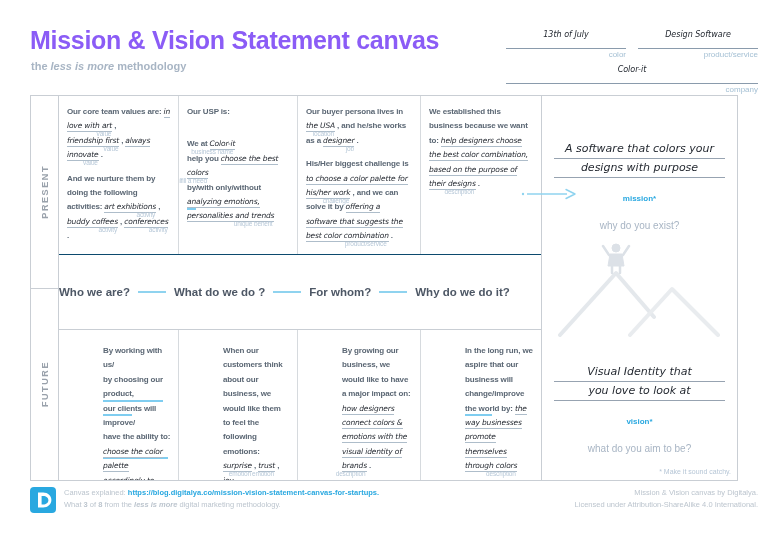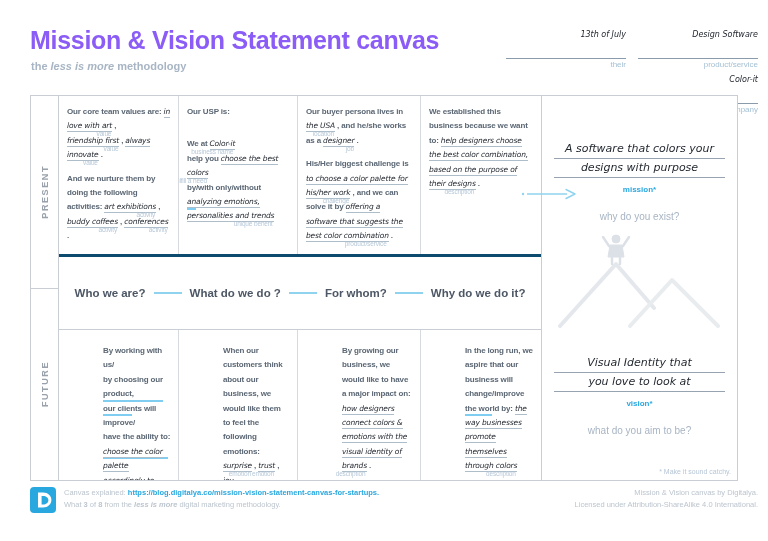--- a/index.html
+++ b/index.html
@@ -8,21 +8,21 @@
   #page { position:relative; width:768px; height:541px; background:#fff; overflow:hidden; }
 
   
   #title { position:absolute; left:30px; top:26px; font-size:25px; font-weight:700; color:#8b5cf6; letter-spacing:-0.3px; }
   #subtitle { position:absolute; left:31px; top:60px; font-size:11px; font-weight:700; color:#a8b5c4; }
   #subtitle .em { font-style:italic; }
 
   #fields { position:absolute; right:10px; top:30px; width:252px; }
   .field-row { display:flex; gap:12px; }
   .field { flex:1; display:flex; flex-direction:column; }
-  .field .fval { font-family:"DejaVu Sans", cursive; font-style:italic; font-size:8px; color:#232830; text-align:right; border-bottom:1px solid #8a9bac; padding-bottom:19px; min-height:11px; }
+  .field .fval { font-family:"DejaVu Sans", cursive; font-style:italic; font-size:8px; color:#232830; text-align:center; border-bottom:1px solid #8a9bac; padding-bottom:9px; min-height:11px; }
   .field .flab { font-size:8px; color:#a5c0d4; text-align:right; padding-top:1px; }
   #field-company { margin-top:6px; }
 
   
   #canvas { position:absolute; left:30px; top:95px; width:708px; height:386px; border:1px solid #c9ced4; display:grid; grid-template-columns:28px 120px 119px 123px 120px 1fr; grid-template-rows:158px 76px 1fr; background:#fff; }
 
   #strip { grid-column:1; grid-row:1/4; border-right:1px solid #c9ced4; display:flex; flex-direction:column; }
   .strip-half { flex:1; display:flex; align-items:center; justify-content:center; }
   .strip-half:first-child { border-bottom:1px solid #c9ced4; }
   .strip-label { writing-mode:vertical-rl; transform:rotate(180deg); font-size:9px; font-weight:700; letter-spacing:1.6px; color:#99a1ab; }
@@ -34,31 +34,31 @@
   .c2 { grid-column:2; } .c3 { grid-column:3; } .c4 { grid-column:4; } .c5 { grid-column:5; }
 
   .printed { color:#5b6774; }
   .u-blue { border-bottom:2px solid #7fcdf0; padding-bottom:16px; }
   .hand { font-family:"DejaVu Sans", cursive; font-style:italic; font-weight:400; font-size:7.5px; color:#1f242c; border-bottom:1px solid #aebdca; padding-bottom:1px; }
   .capwrap { display:inline-block; width:0; overflow:visible; vertical-align:baseline; }
   .cap { display:inline-block; transform:translate(-105%, 8px); white-space:nowrap; font-size:6.5px; font-weight:400; color:#b7c8d8; }
   .gap { display:block; height:9px; }
 
   
-  #band { grid-column:2/6; grid-row:2; border-top:3px solid #0c4a6e; border-bottom:1px solid #c9ced4; display:flex; align-items:center; justify-content:center; }
+  #band { grid-column:2/6; grid-row:2; border-top:1px solid #0c4a6e; border-bottom:1px solid #c9ced4; display:flex; align-items:center; }
   .q { font-size:11.5px; font-weight:700; color:#4d5765; white-space:nowrap; }
   .q-line { width:28px; height:2px; background:#8fd3ef; margin:0 8px; }
 
   #arrow { position:absolute; left:521px; top:188px; }
 
   
   #right-col { grid-column:6; grid-row:1/4; border-left:1px solid #c9ced4; display:flex; flex-direction:column; align-items:center; position:relative; }
   .statement { width:88%; margin-top:44px; text-align:center; }
   .st-line { font-family:"DejaVu Sans", cursive; font-style:italic; font-size:11px; color:#1f242c; border-bottom:1px solid #97a3b1; padding:2px 0 3px; }
-  .st-label { font-size:8px; font-weight:700; color:#29a8e0; margin-top:7px; }
+  .st-label { font-size:8px; font-weight:700; color:#29a8e0; margin-top:16px; }
   .st-hint { font-size:10px; color:#a8b5c4; margin-top:17px; }
   #mountain { margin-top:10px; }
   #vision-block { margin-top:26px; }
   #footnote { margin-top:auto; align-self:flex-end; padding:0 6px 5px 0; font-size:7px; color:#b6c6d6; }
 
   
   #footer { position:absolute; left:30px; top:487px; width:728px; display:flex; align-items:flex-start; }
   #logo { width:26px; height:26px; flex:0 0 26px; }
   #footer-left { margin-left:8px; font-size:7.5px; color:#bcc5ce; line-height:1.6; }
   .f-url { color:#29a8e0; font-weight:700; text-decoration:none; }
@@ -71,21 +71,21 @@
 
 <div id="page">
 
   <div id="title">Mission &amp; Vision Statement canvas</div>
   <div id="subtitle"><span>the </span><span class="em">less is more</span><span> methodology</span></div>
 
   <div id="fields">
     <div class="field-row">
       <div class="field">
         <span class="fval">13th of July</span>
-        <span class="flab">their</span>
+        <span class="flab">color</span>
       </div>
       <div class="field">
         <span class="fval">Design Software</span>
         <span class="flab">product/service</span>
       </div>
     </div>
     <div class="field" id="field-company">
       <span class="fval">Color-it</span>
       <span class="flab">company</span>
     </div>

